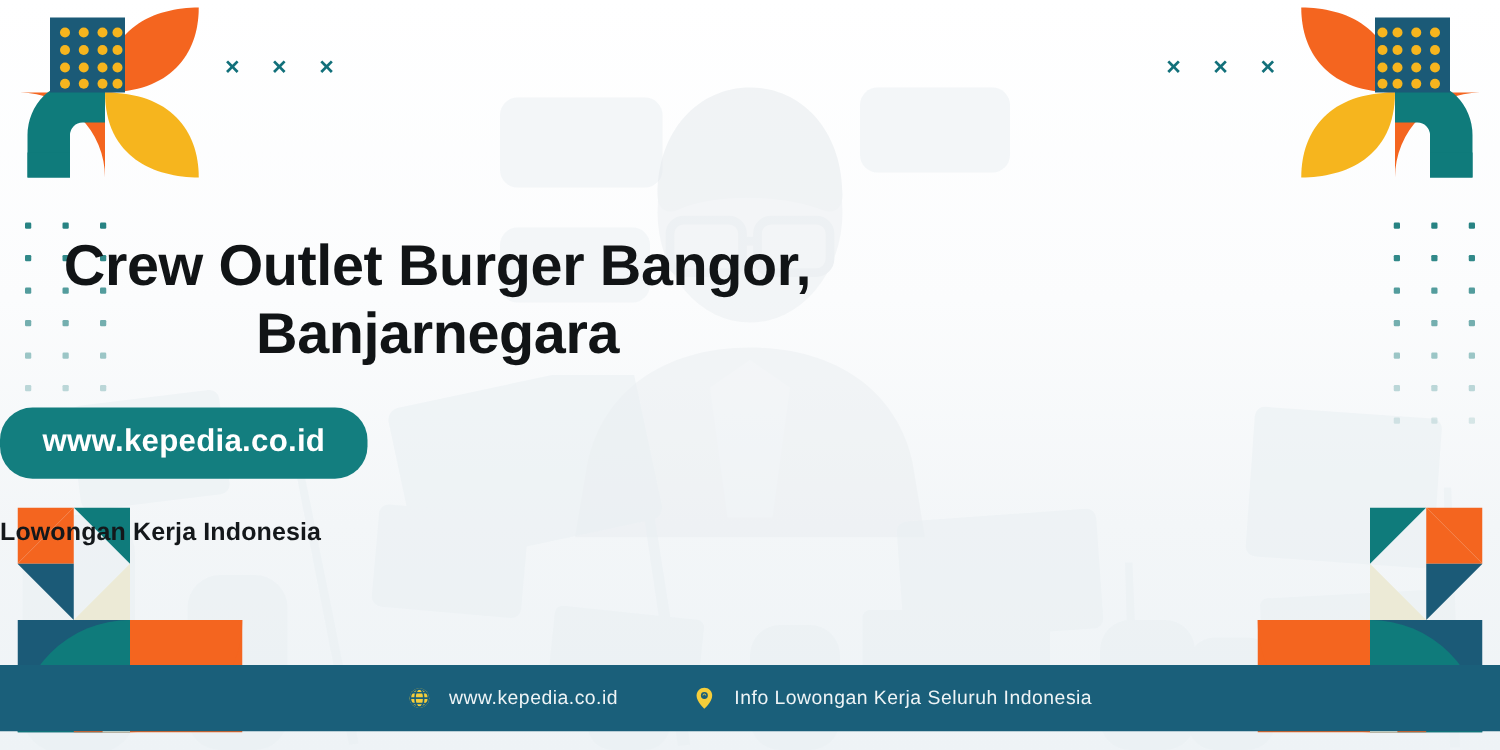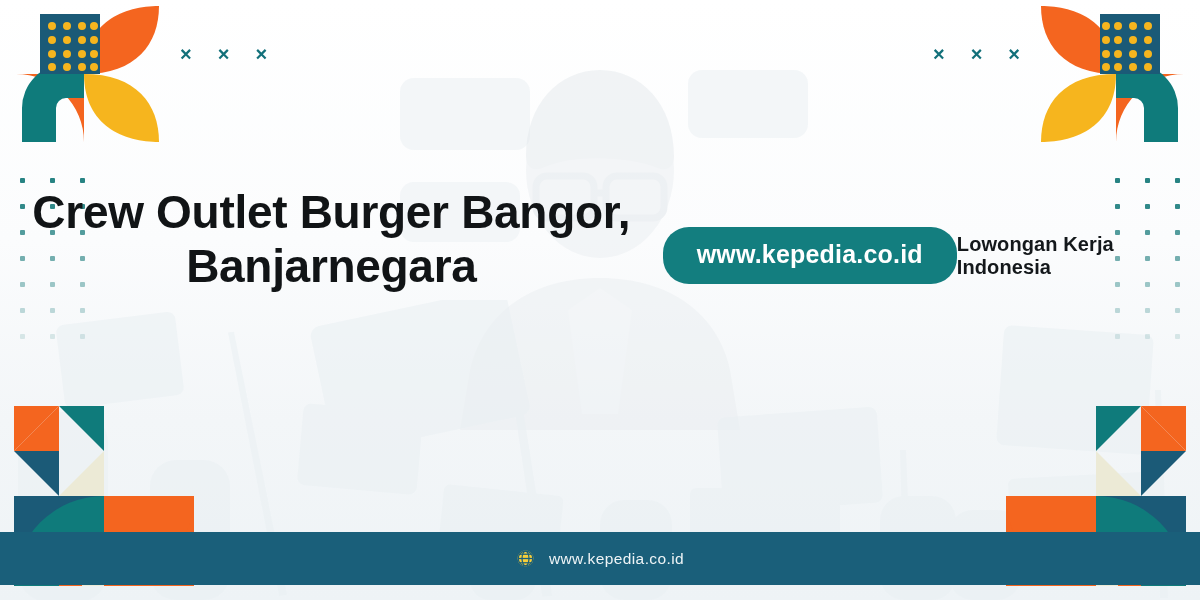--- a/index.html
+++ b/index.html
@@ -40,21 +40,21 @@
   .dotgrid i { display:block; width:5px; height:5px; background:#1b7c7c; border-radius:1px; }
 
   
   .xrow { position:absolute; display:flex; gap:26px; color:#12707a; font-size:20px; font-weight:700; line-height:1; }
   .xrow.l { left:180px; top:44px; }
   .xrow.r { right:180px; top:44px; }
 
   
   .center {
     position:absolute; left:0; right:0; top:186px;
-    display:flex; align-items:center;
+    display:flex; flex-direction:column; align-items:flex-start;
   }
   .title {
     width:700px; text-align:center;
     font-size:46px; line-height:1.17; font-weight:700; letter-spacing:-.3px;
     color:#111416;
   }
   .badge {
     margin-top:32px;
     background:#137e7f; color:#ffffff;
     font-size:25px; font-weight:700;
@@ -292,15 +292,23 @@
         <g fill="none" stroke="#1a5f7a" stroke-width="1.6">
           <circle cx="12" cy="12" r="9.2"></circle>
           <ellipse cx="12" cy="12" rx="4.4" ry="9.2"></ellipse>
           <line x1="2.8" y1="12" x2="21.2" y2="12"></line>
           <line x1="4" y1="6.6" x2="20" y2="6.6"></line>
           <line x1="4" y1="17.4" x2="20" y2="17.4"></line>
         </g>
       </svg>
       <span class="ftext">www.kepedia.co.id</span>
     </div>
+    <div class="fitem">
+      <svg class="fico" viewBox="0 0 24 24">
+        <path d="M12 1.6 C7.6 1.6 4.1 5.1 4.1 9.5 C4.1 15.3 12 22.6 12 22.6 C12 22.6 19.9 15.3 19.9 9.5 C19.9 5.1 16.4 1.6 12 1.6z" fill="#f6ce3a"></path>
+        <circle cx="12" cy="9.3" r="3.5" fill="#1a5f7a"></circle>
+        <path d="M10.6 9.3 a1.4 1.4 0 0 1 2.8 0" fill="none" stroke="#f6ce3a" stroke-width="1"></path>
+      </svg>
+      <span class="ftext">Info Lowongan Kerja Seluruh Indonesia</span>
+    </div>
   </div>
 
 </div>
 
 </body></html>

